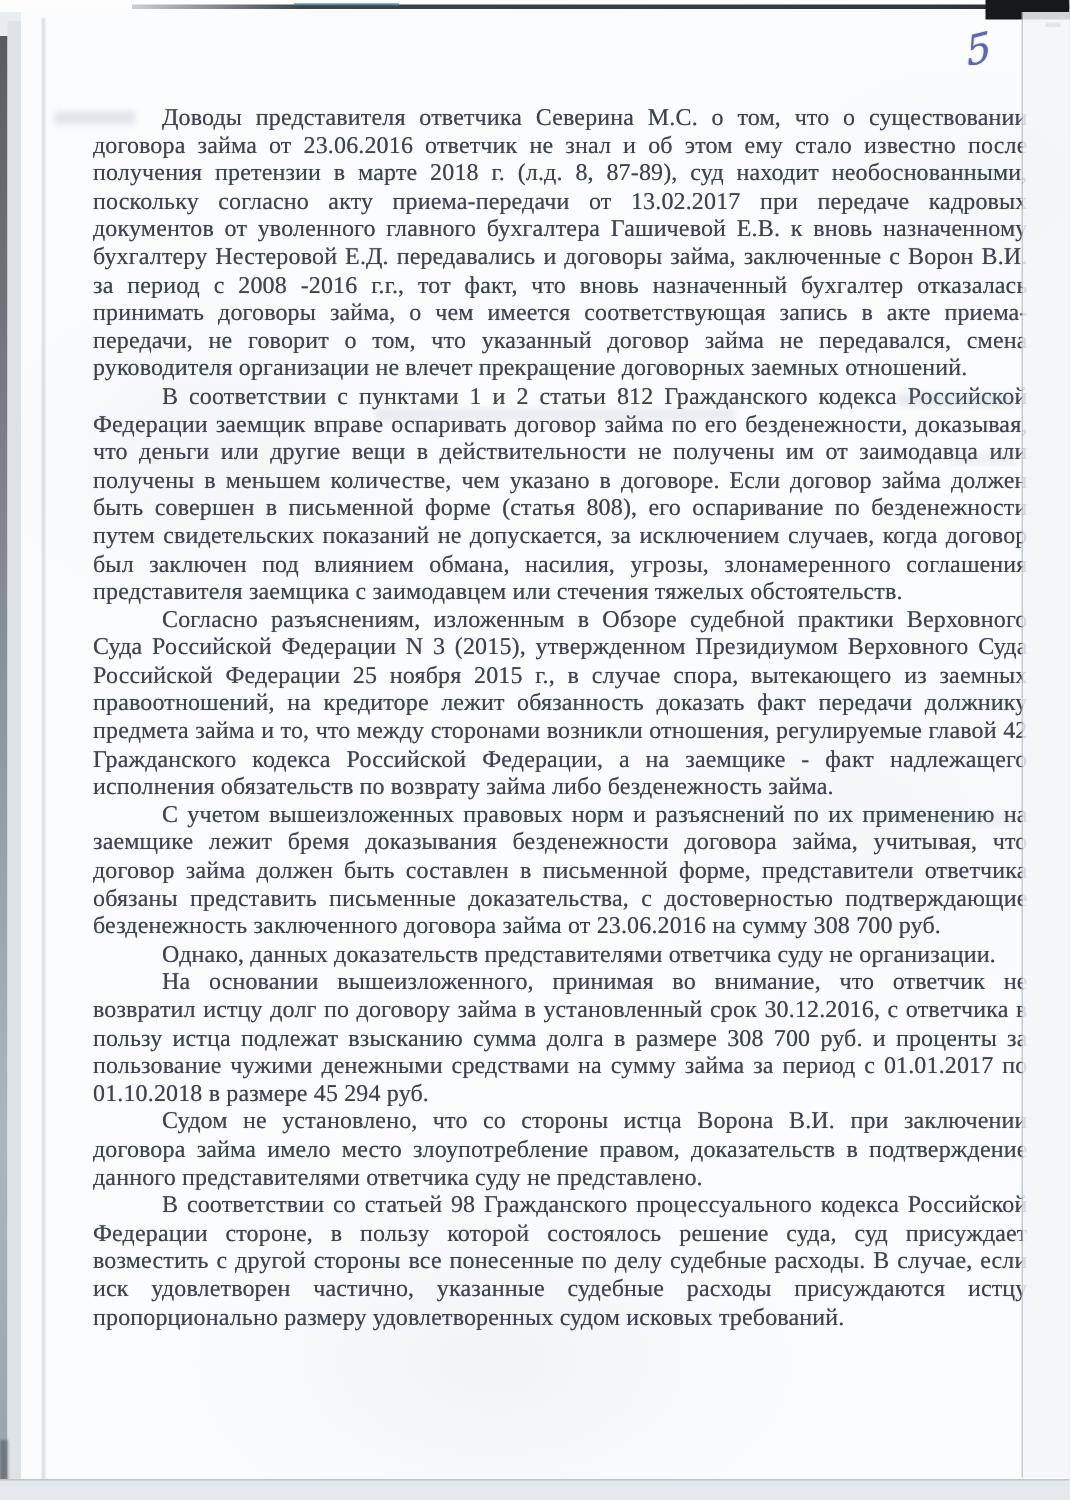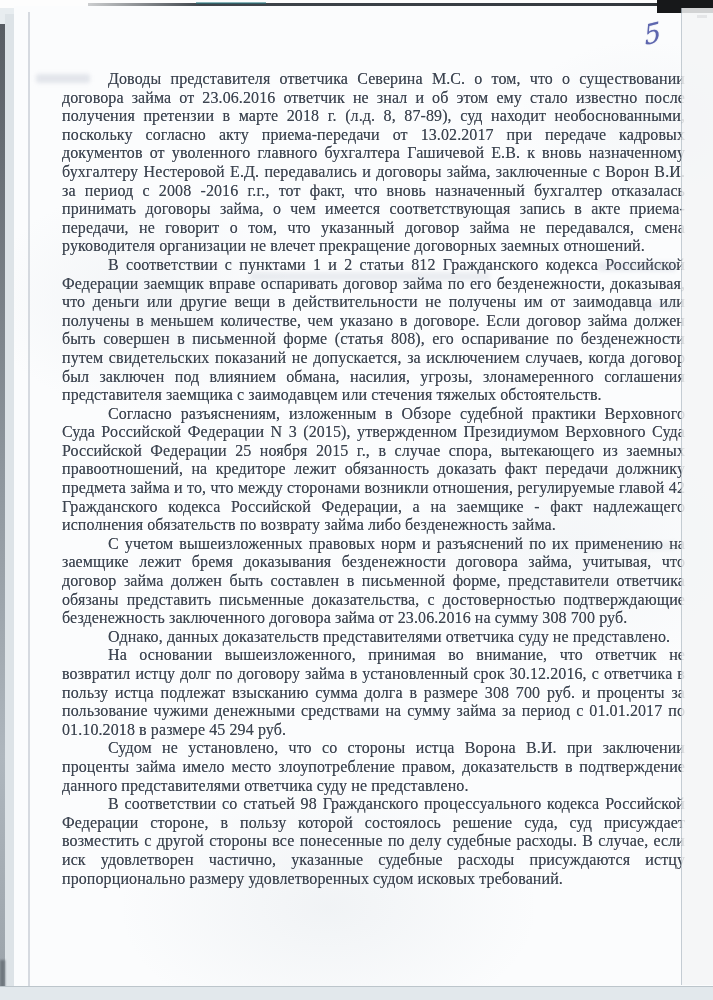--- a/index.html
+++ b/index.html
@@ -173,23 +173,23 @@
   <div class="paper">
     <div class="crease" style="left:14px;"></div>
 
     <div class="pagenum">5</div>
 
     <div class="doc">
       <p>Доводы представителя ответчика Северина М.С. о том, что о существовании договора займа от 23.06.2016 ответчик не знал и об этом ему стало известно после получения претензии в марте 2018 г. (л.д. 8, 87-89), суд находит необоснованными, поскольку согласно акту приема-передачи от 13.02.2017 при передаче кадровых документов от уволенного главного бухгалтера Гашичевой Е.В. к вновь назначенному бухгалтеру Нестеровой Е.Д. передавались и договоры займа, заключенные с Ворон В.И. за период с 2008 -2016 г.г., тот факт, что вновь назначенный бухгалтер отказалась принимать договоры займа, о чем имеется соответствующая запись в акте приема-передачи, не говорит о том, что указанный договор займа не передавался, смена руководителя организации не влечет прекращение договорных заемных отношений.</p>
       <p>В соответствии с пунктами 1 и 2 статьи 812 Гражданского кодекса Российской Федерации заемщик вправе оспаривать договор займа по его безденежности, доказывая, что деньги или другие вещи в действительности не получены им от заимодавца или получены в меньшем количестве, чем указано в договоре. Если договор займа должен быть совершен в письменной форме (статья 808), его оспаривание по безденежности путем свидетельских показаний не допускается, за исключением случаев, когда договор был заключен под влиянием обмана, насилия, угрозы, злонамеренного соглашения представителя заемщика с заимодавцем или стечения тяжелых обстоятельств.</p>
       <p>Согласно разъяснениям, изложенным в Обзоре судебной практики Верховного Суда Российской Федерации N 3 (2015), утвержденном Президиумом Верховного Суда Российской Федерации 25 ноября 2015 г., в случае спора, вытекающего из заемных правоотношений, на кредиторе лежит обязанность доказать факт передачи должнику предмета займа и то, что между сторонами возникли отношения, регулируемые главой 42 Гражданского кодекса Российской Федерации, а на заемщике - факт надлежащего исполнения обязательств по возврату займа либо безденежность займа.</p>
       <p>С учетом вышеизложенных правовых норм и разъяснений по их применению на заемщике лежит бремя доказывания безденежности договора займа, учитывая, что договор займа должен быть составлен в письменной форме, представители ответчика обязаны представить письменные доказательства, с достоверностью подтверждающие безденежность заключенного договора займа от 23.06.2016 на сумму 308 700 руб.</p>
-      <p>Однако, данных доказательств представителями ответчика суду не представлено.</p>
+      <p>Однако, данных доказательств представителями ответчика суду не организации.</p>
       <p>На основании вышеизложенного, принимая во внимание, что ответчик не возвратил истцу долг по договору займа в установленный срок 30.12.2016, с ответчика в пользу истца подлежат взысканию сумма долга в размере 308 700 руб. и проценты за пользование чужими денежными средствами на сумму займа за период с 01.01.2017 по 01.10.2018 в размере 45 294 руб.</p>
-      <p>Судом не установлено, что со стороны истца Ворона В.И. при заключении проценты займа имело место злоупотребление правом, доказательств в подтверждение данного представителями ответчика суду не представлено.</p>
+      <p>Судом не установлено, что со стороны истца Ворона В.И. при заключении договора займа имело место злоупотребление правом, доказательств в подтверждение данного представителями ответчика суду не представлено.</p>
       <p>В соответствии со статьей 98 Гражданского процессуального кодекса Российской Федерации стороне, в пользу которой состоялось решение суда, суд присуждает возместить с другой стороны все понесенные по делу судебные расходы. В случае, если иск удовлетворен частично, указанные судебные расходы присуждаются истцу пропорционально размеру удовлетворенных судом исковых требований.</p>
     </div>
 
     <div class="ghost g1"></div>
     <div class="ghost g2"></div>
     <div class="ghost g3"></div>
     <div class="ghost g4"></div>
     <div class="ghost g5"></div>
   </div>
 

